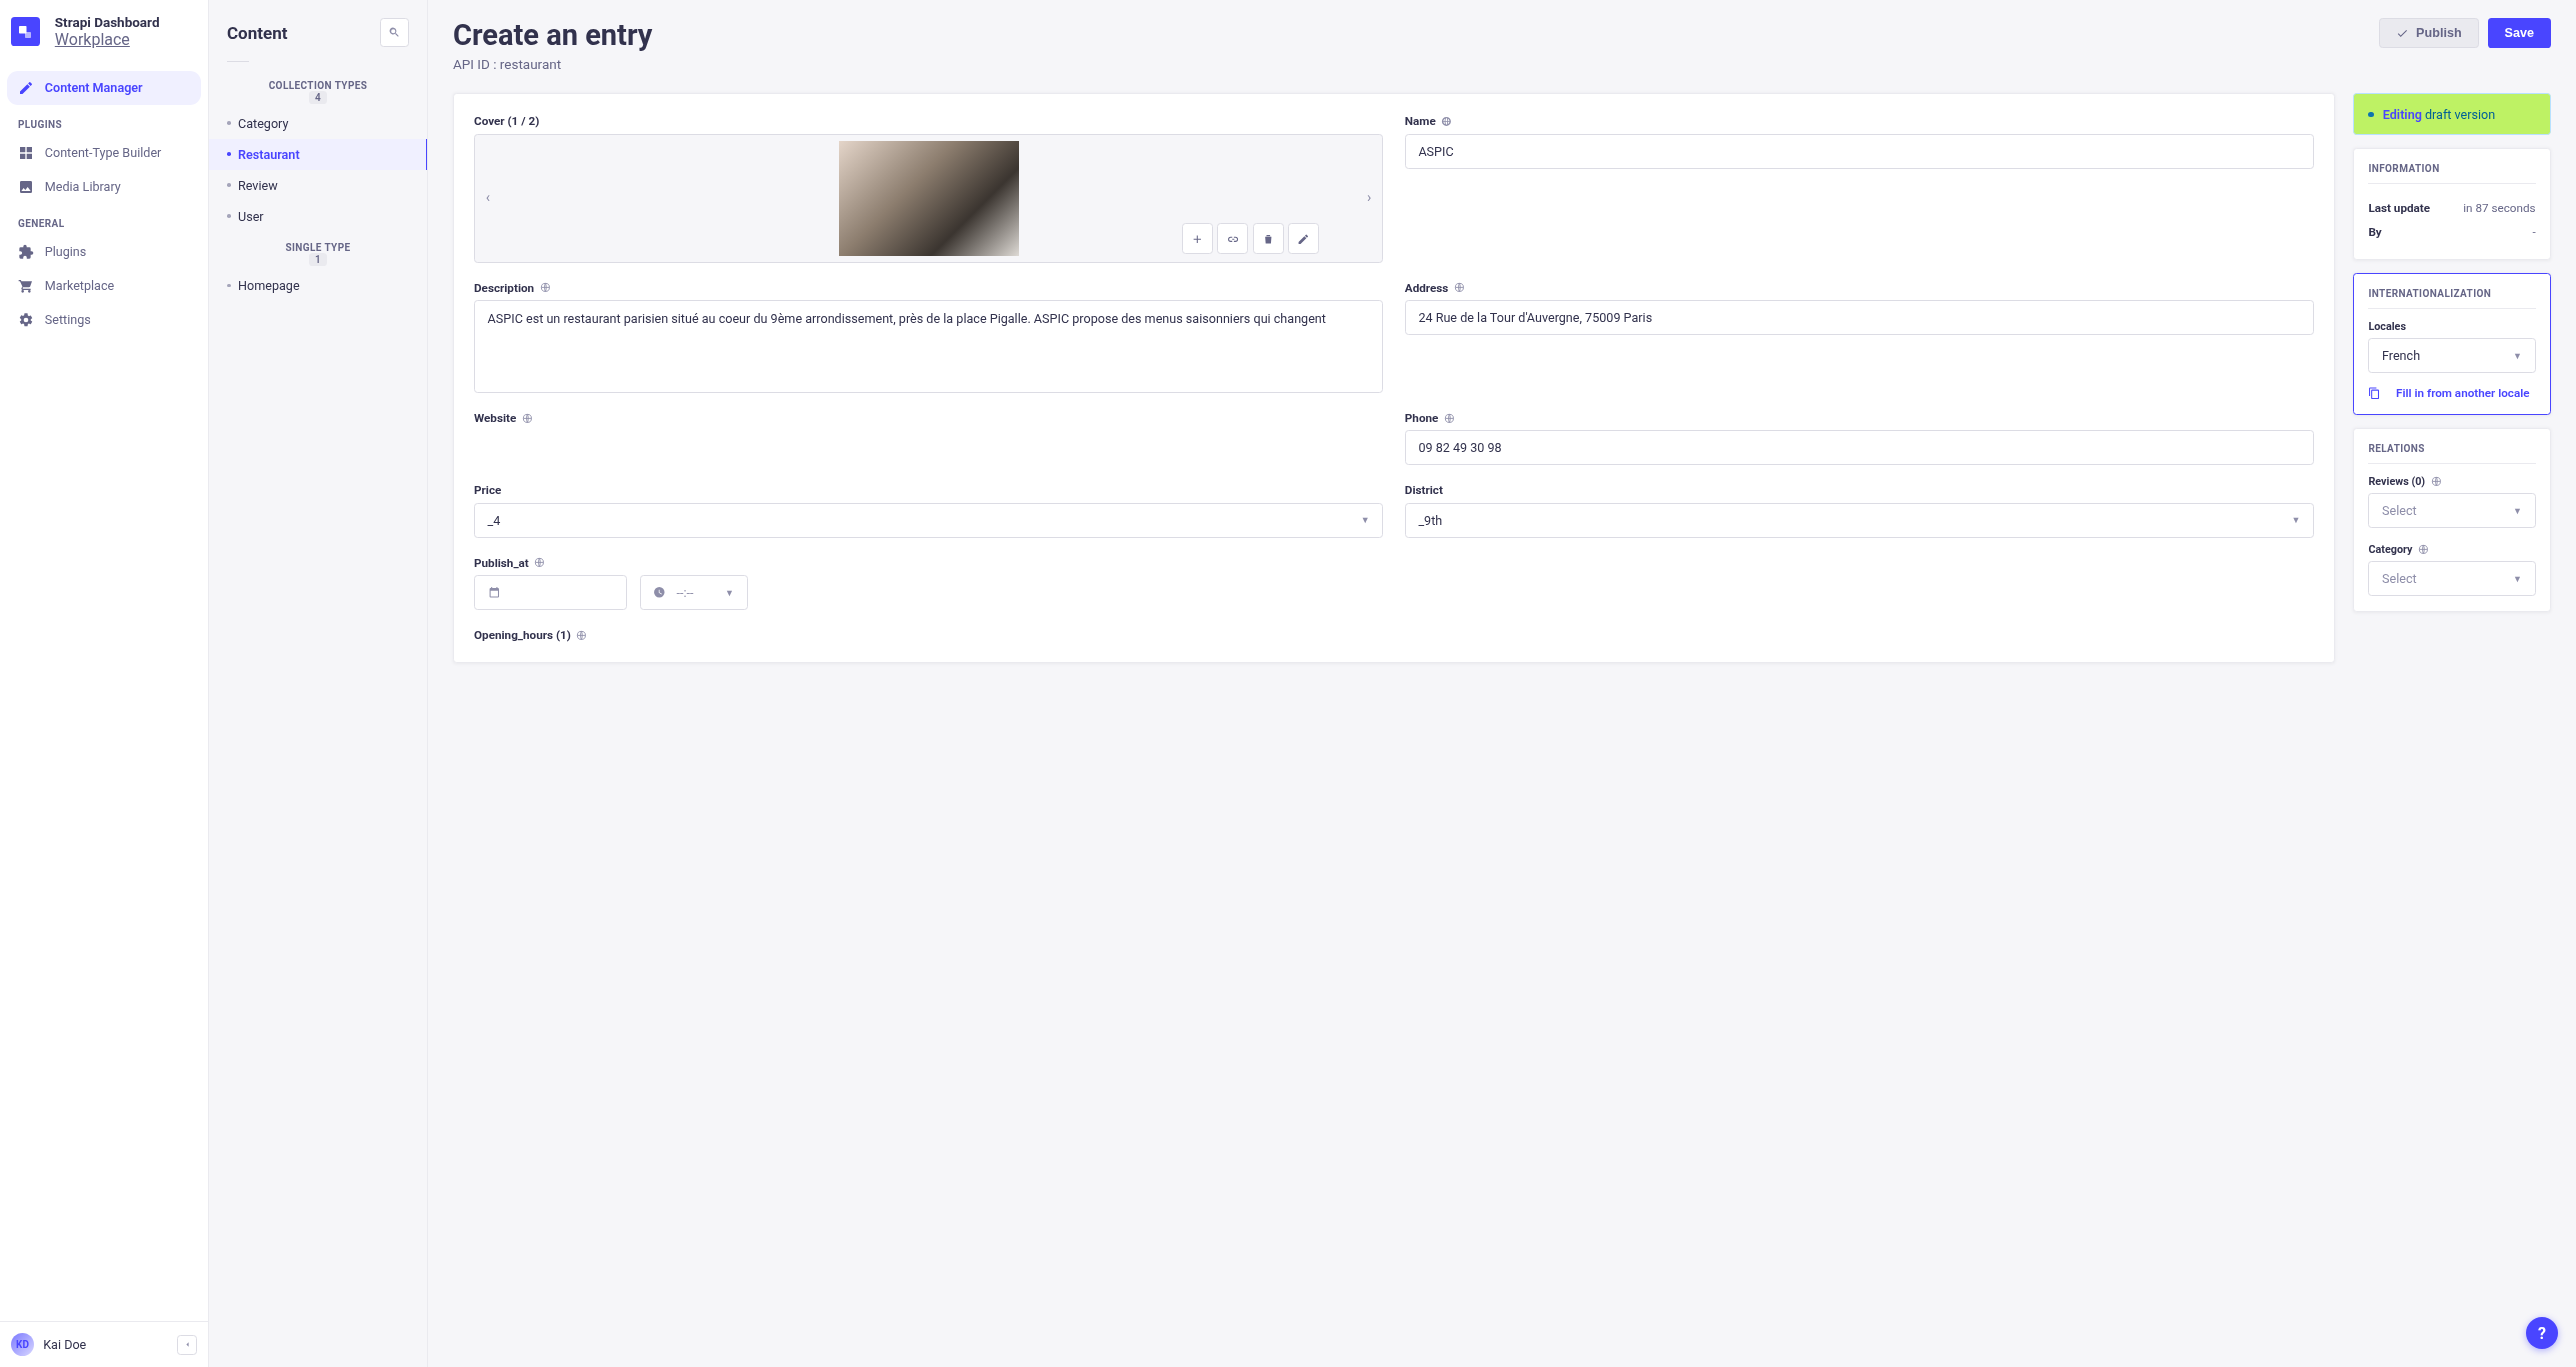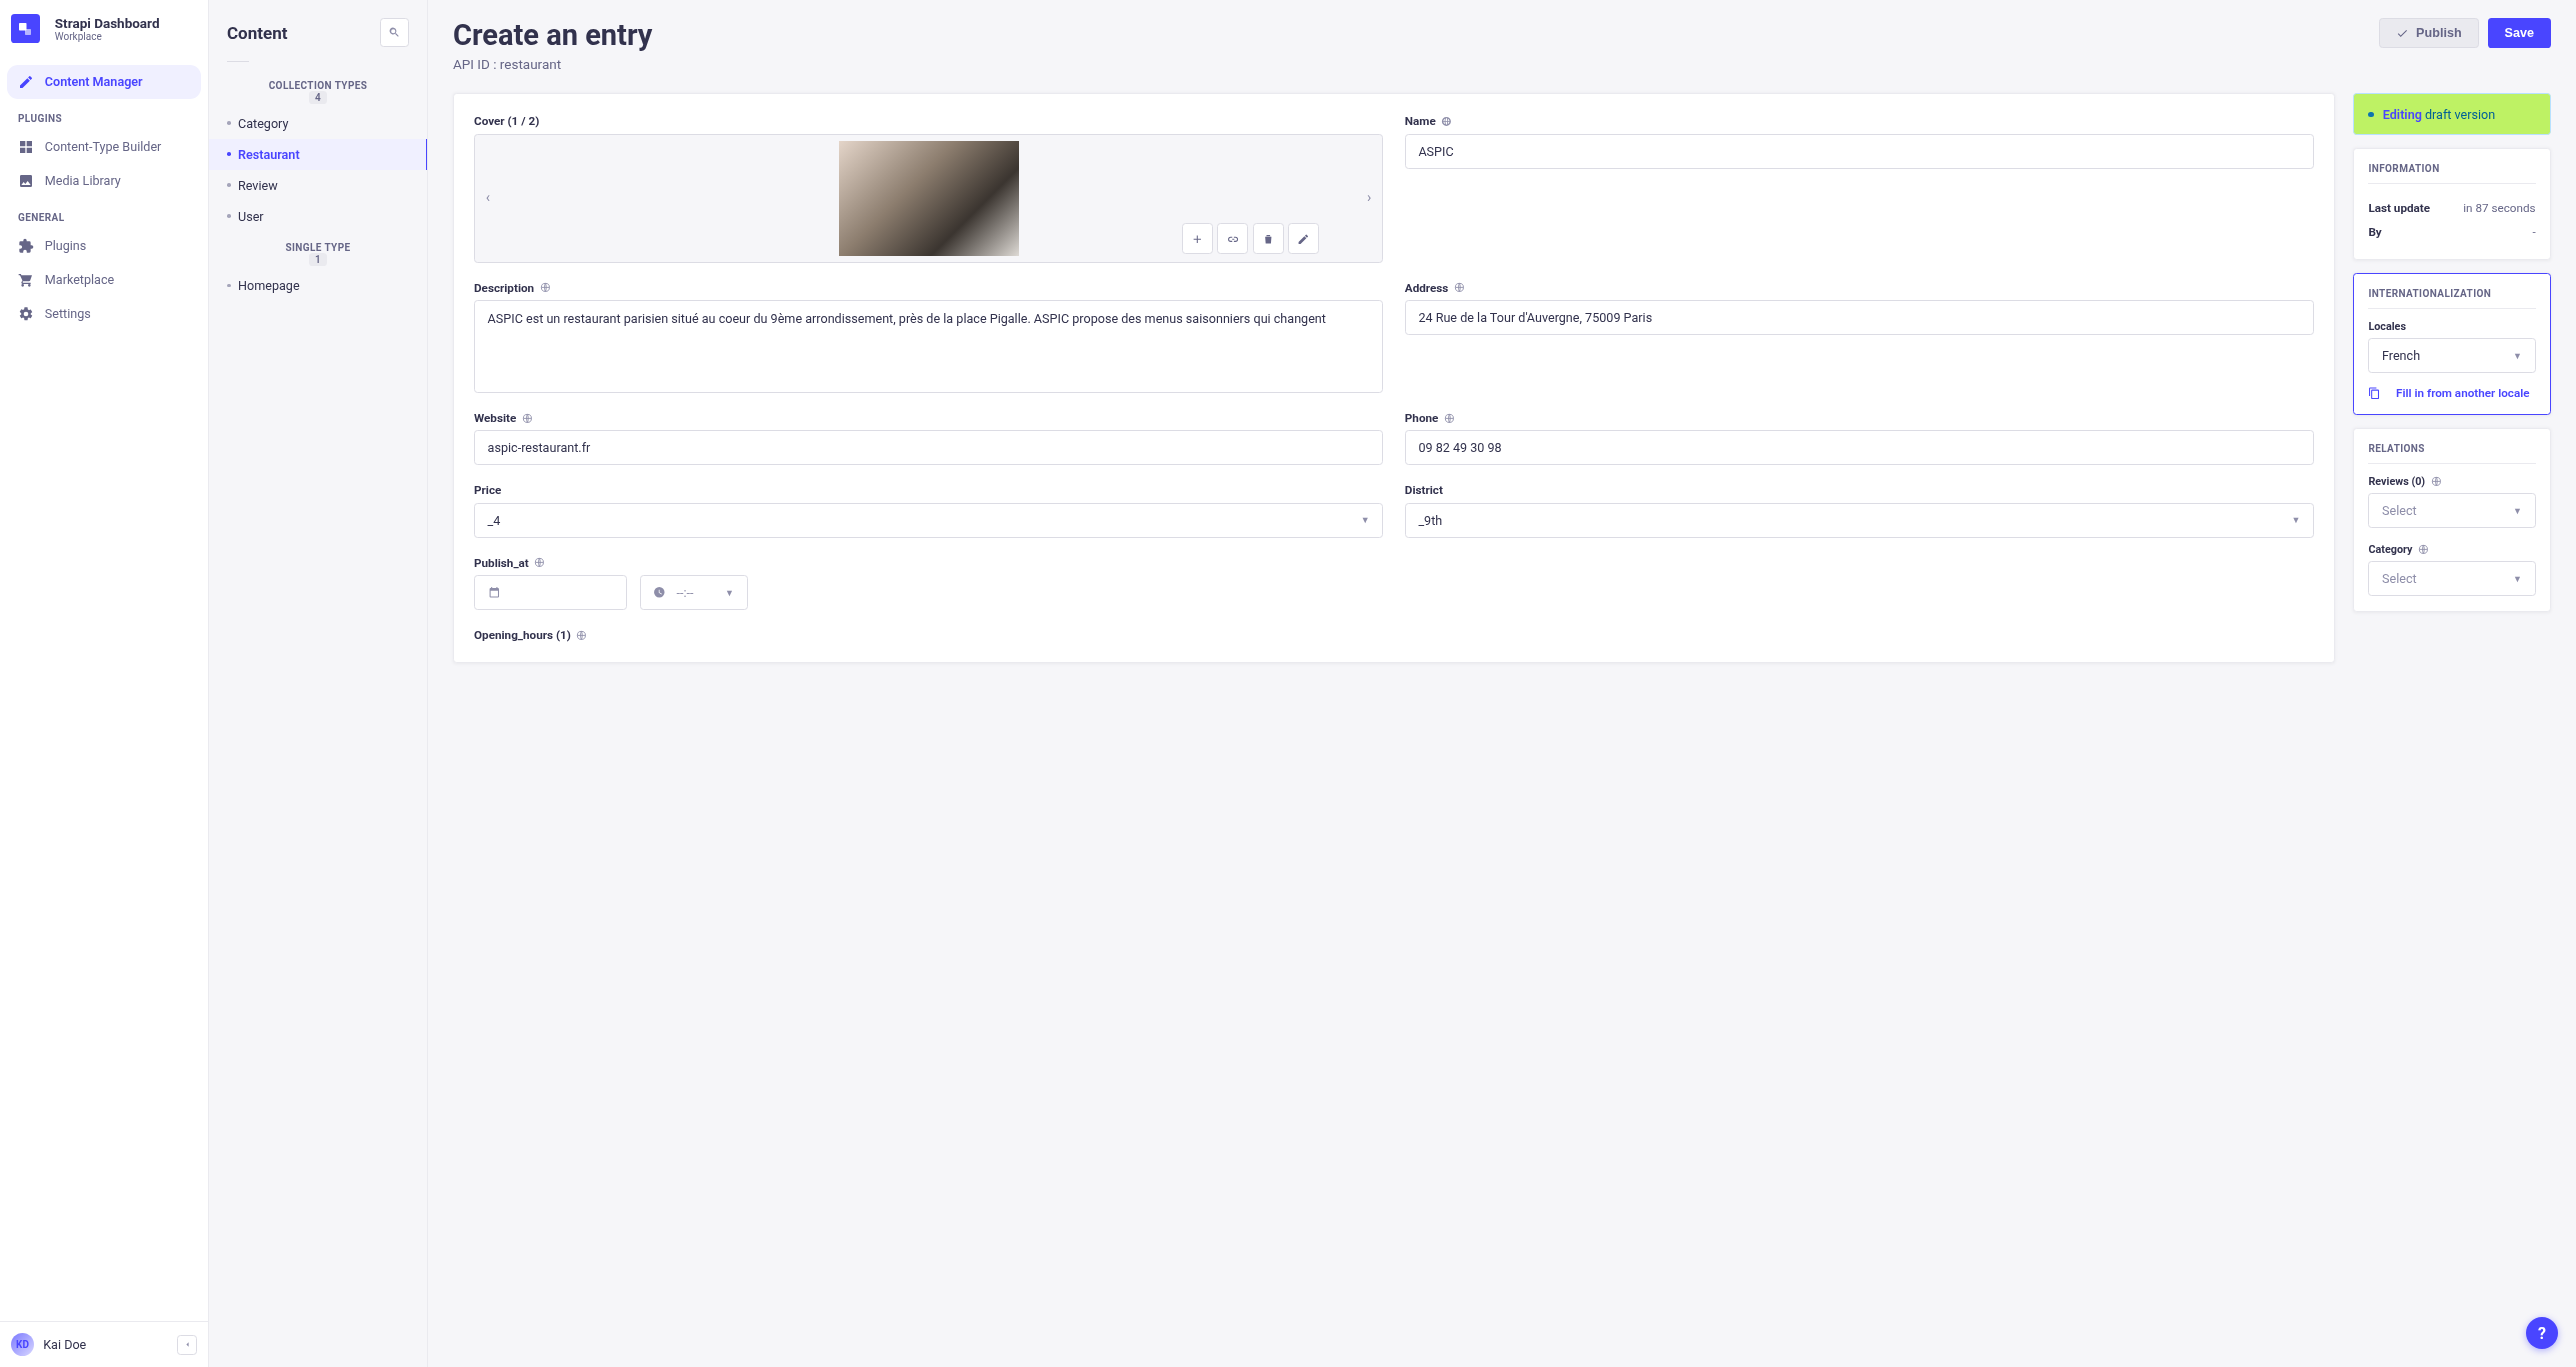--- a/index.html
+++ b/index.html
@@ -5,21 +5,21 @@
 * { box-sizing: border-box; margin: 0; padding: 0; }
 body { font-family: -apple-system, BlinkMacSystemFont, "Segoe UI", Roboto, sans-serif; background: #fff; color: #32324d; font-size: 12.6px; }
 .app { display: flex; height: 100vh; overflow: hidden; }
 
 
 .sidebar { width: 209px; border-right: 0.9px solid #eaeaef; display: flex; flex-direction: column; background: #fff; }
 .sidebar-header { display: flex; align-items: center; padding: 14.4px 10.8px; gap: 15px; }
 .logo { width: 29px; height: 29px; background: #4945ff; border-radius: 3.6px; display: flex; align-items: center; justify-content: center; color: #fff; font-weight: bold; }
 .logo svg { width: 18px; height: 18px; fill: #fff; }
 .brand-title { font-weight: 700; font-size: 13.5px; color: #32324d; }
-.brand-sub { font-size: 10px; color: #666687; }
+.brand-sub { font-size: 16px; color: #666687; text-decoration: underline; }
 .sidebar-nav { flex: 1; padding: 7.2px; overflow-y: auto; }
 .nav-item { display: flex; align-items: center; gap: 10.8px; padding: 9px 10.8px; border-radius: 11px; color: #666687; cursor: pointer; font-size: 12.6px; }
 .nav-item.active { background: #f0f0ff; color: #4945ff; font-weight: 600; }
 .nav-item svg { width: 16px; height: 16px; fill: currentColor; flex-shrink: 0; }
 .nav-section { padding: 14.4px 10.8px 5.4px; font-size: 10px; font-weight: 700; color: #666687; letter-spacing: 0.4px; }
 .sidebar-footer { border-top: 0.9px solid #eaeaef; padding: 10.8px; display: flex; align-items: center; gap: 9px; }
 .avatar { width: 23.4px; height: 23.4px; border-radius: 50%; background: linear-gradient(135deg, #7b79ff, #d9d8ff); display: flex; align-items: center; justify-content: center; font-size: 10px; font-weight: 700; color: #4945ff; }
 .collapse-btn { margin-left: auto; width: 20px; height: 20px; border: 0.9px solid #dcdce4; border-radius: 3.6px; display: flex; align-items: center; justify-content: center; cursor: pointer; color: #8e8ea9; }
 
 
@@ -281,21 +281,20 @@
           </div>
 
           <div class="field">
             <label class="field-label">
                 <span>Website</span>
                 <svg class="globe-icon" viewBox="0 0 24 24" fill="currentColor">
                   <circle cx="12" cy="12" r="9" fill="none" stroke="currentColor" stroke-width="2"></circle>
                   <path d="M3 12h18M12 3c2.5 3 2.5 15 0 18M12 3c-2.5 3-2.5 15 0 18" fill="none" stroke="currentColor" stroke-width="2"></path>
                 </svg>
               </label>
-            <input class="input" value="aspic-restaurant.fr" style="">
           </div>
 
           <div class="field">
             <label class="field-label">
                 <span>Phone</span>
                 <svg class="globe-icon" viewBox="0 0 24 24" fill="currentColor">
                   <circle cx="12" cy="12" r="9" fill="none" stroke="currentColor" stroke-width="2"></circle>
                   <path d="M3 12h18M12 3c2.5 3 2.5 15 0 18M12 3c-2.5 3-2.5 15 0 18" fill="none" stroke="currentColor" stroke-width="2"></path>
                 </svg>
               </label>

